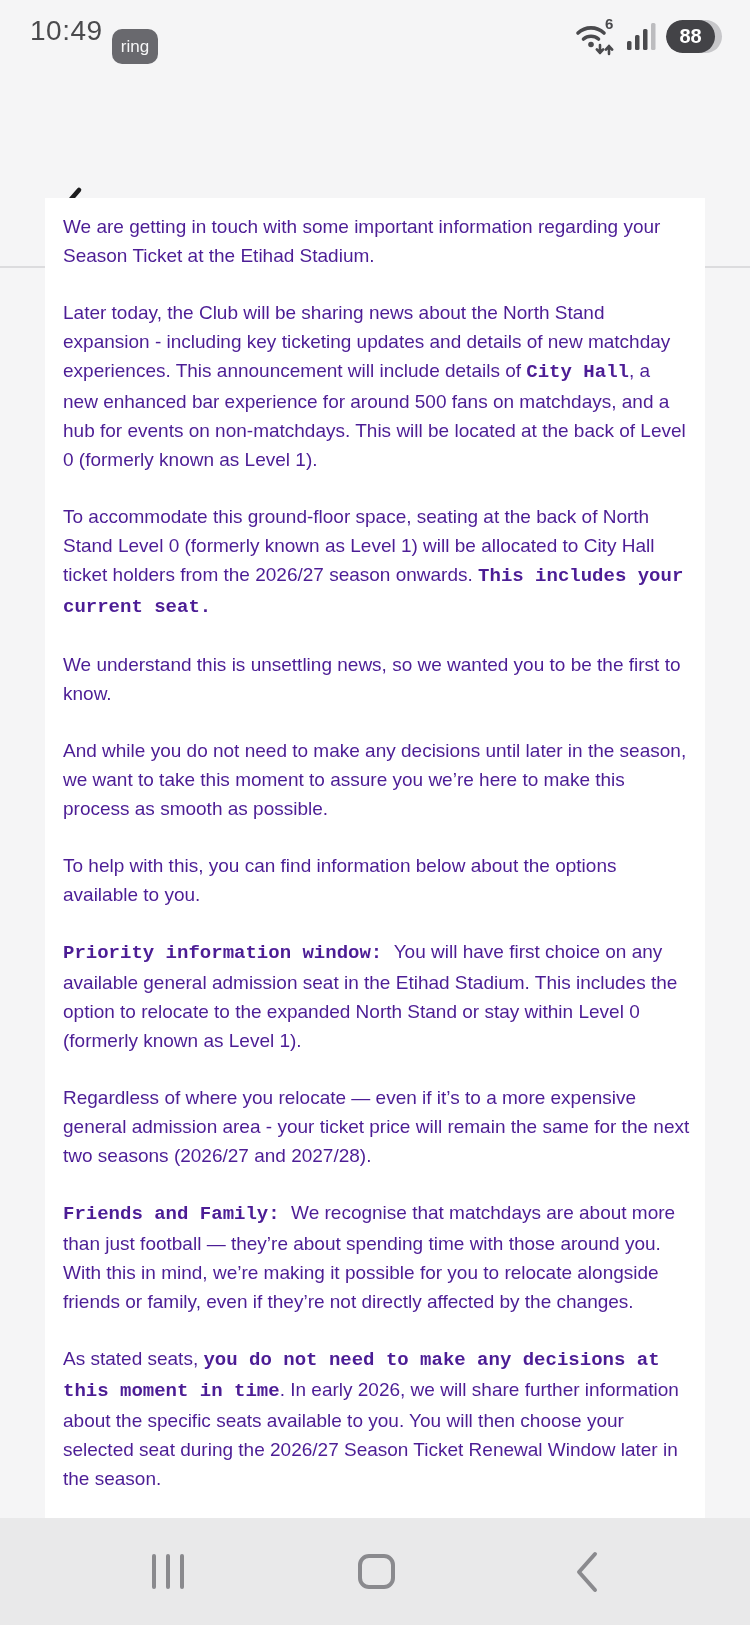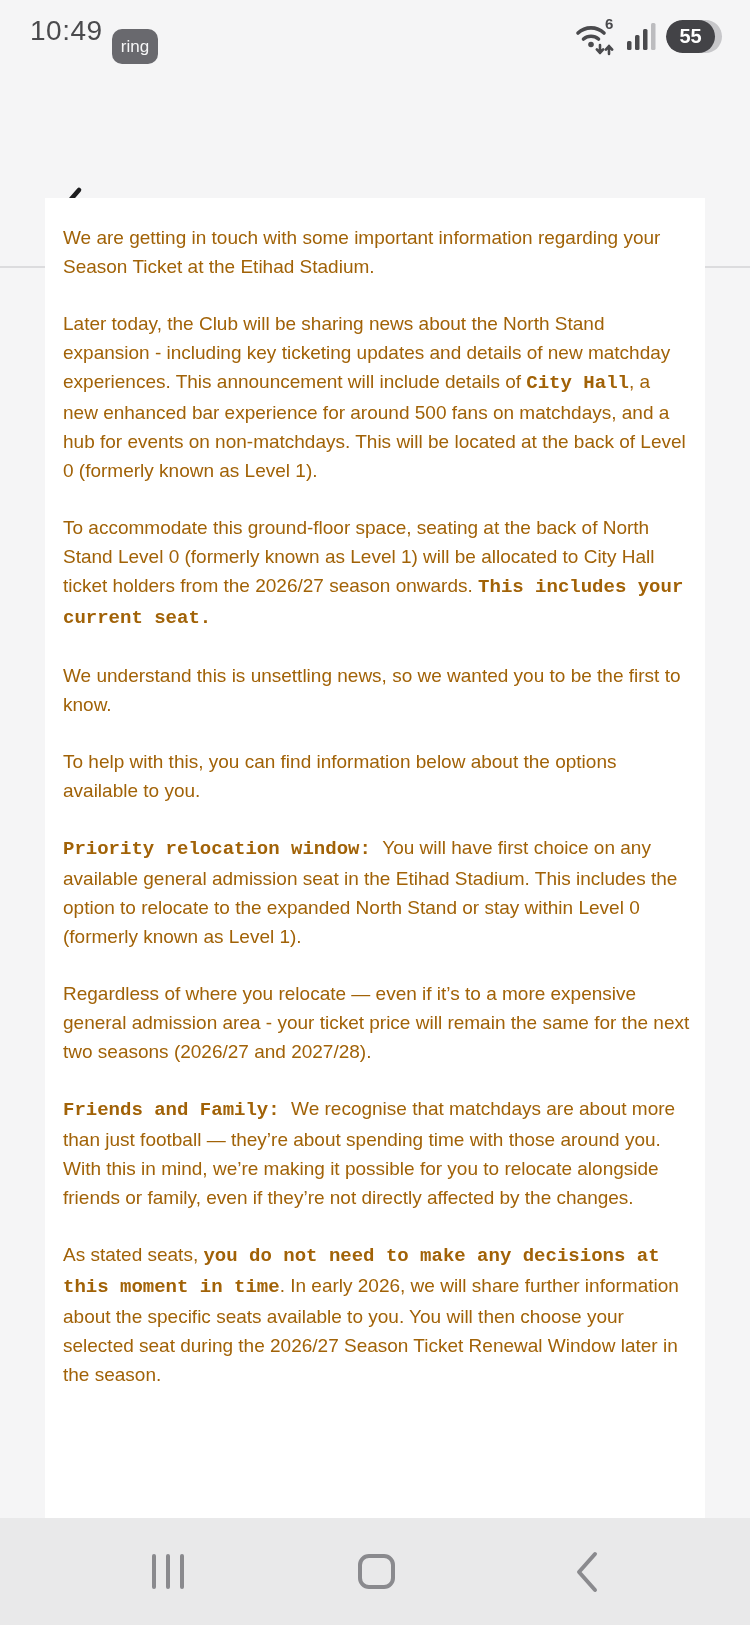--- a/index.html
+++ b/index.html
@@ -27,21 +27,21 @@
   .tb-btn{position:absolute;background:none;border:none;padding:0;cursor:pointer;}
   .back-btn{left:44px;top:112px;width:48px;height:64px;}
   .up-btn{left:552px;top:122px;width:60px;height:44px;}
   .down-btn{left:640px;top:122px;width:60px;height:44px;}
   .divider{position:absolute;left:0;top:196px;width:750px;height:2px;background:#dcdcde;}
   
   .content{
     position:absolute;left:45px;top:198px;width:660px;height:1320px;
     background:#ffffff;box-sizing:border-box;padding:14px 15px 0 18px;overflow:hidden;
   }
-  .content p{margin:11px 0 28px 0;font-size:19px;line-height:29px;color:#a16207;}
+  .content p{margin:0 0 28px 0;font-size:19px;line-height:29px;color:#4c1d95;}
   .content b{font-weight:bold;font-family:Liberation Mono, monospace;}
   
   .navbar{position:absolute;left:0;bottom:0;width:750px;height:107px;background:#e9e9ea;}
   .nav-btn{position:absolute;top:0;height:107px;background:none;border:none;padding:0;cursor:pointer;
     display:flex;align-items:center;justify-content:center;}
   .recents-btn{left:118px;width:100px;}
   .home-btn{left:326px;width:100px;}
   .back-nav-btn{left:537px;width:100px;}
   .recents-bars{display:flex;gap:10px;}
   .recents-bars i{display:block;width:4px;height:35px;background:#8a8a8e;border-radius:2px;}
@@ -68,21 +68,21 @@
       </svg>
 
       <svg width="32" height="34" viewBox="0 0 32 34">
         <rect x="0" y="22" width="4.5" height="9" rx="1.5" fill="#4a4a4d"></rect>
         <rect x="8" y="16" width="4.5" height="15" rx="1.5" fill="#4a4a4d"></rect>
         <rect x="16" y="10" width="4.5" height="21" rx="1.5" fill="#4a4a4d"></rect>
         <rect x="24" y="4" width="4.5" height="27" rx="1.5" fill="#bcbcbf"></rect>
       </svg>
 
       <span class="battery">
-        <span class="battery-fill">55</span>
+        <span class="battery-fill">88</span>
       </span>
     </div>
   </div>
 
   <div class="toolbar">
     <button class="tb-btn back-btn">
       <svg width="34" height="58" viewBox="0 0 34 58">
         <path d="M28 6 L8 29 L28 52" fill="none" stroke="#1d1d1f" stroke-width="4.6" stroke-linecap="round" stroke-linejoin="round"></path>
       </svg>
     </button>
@@ -97,22 +97,23 @@
       </svg>
     </button>
     <div class="divider"></div>
   </div>
 
   <div class="content">
       <p><span>We are getting in touch with some important information regarding your Season Ticket at the Etihad Stadium.</span></p>
       <p><span>Later today, the Club will be sharing news about the North Stand expansion - including key ticketing updates and details of new matchday experiences. This announcement will include details of </span><b>City Hall</b><span>, a new enhanced bar experience for around 500 fans on matchdays, and a hub for events on non-matchdays. This will be located at the back of Level 0 (formerly known as Level 1).</span></p>
       <p><span>To accommodate this ground-floor space, seating at the back of North Stand Level 0 (formerly known as Level 1) will be allocated to City Hall ticket holders from the 2026/27 season onwards. </span><b>This includes your current seat.</b></p>
       <p><span>We understand this is unsettling news, so we wanted you to be the first to know.</span></p>
+      <p><span>And while you do not need to make any decisions until later in the season, we want to take this moment to assure you we’re here to make this process as smooth as possible.</span></p>
       <p><span>To help with this, you can find information below about the options available to you.</span></p>
-      <p><b>Priority relocation window: </b><span>You will have first choice on any available general admission seat in the Etihad Stadium. This includes the option to relocate to the expanded North Stand or stay within Level 0 (formerly known as Level 1).</span></p>
+      <p><b>Priority information window: </b><span>You will have first choice on any available general admission seat in the Etihad Stadium. This includes the option to relocate to the expanded North Stand or stay within Level 0 (formerly known as Level 1).</span></p>
       <p><span>Regardless of where you relocate — even if it’s to a more expensive general admission area - your ticket price will remain the same for the next two seasons (2026/27 and 2027/28).</span></p>
       <p><b>Friends and Family: </b><span>We recognise that matchdays are about more than just football — they’re about spending time with those around you. With this in mind, we’re making it possible for you to relocate alongside friends or family, even if they’re not directly affected by the changes.</span></p>
       <p><span>As stated seats, </span><b>you do not need to make any decisions at this moment in time</b><span>. In early 2026, we will share further information about the specific seats available to you. You will then choose your selected seat during the 2026/27 Season Ticket Renewal Window later in the season.</span></p>
     </div>
 
   <div class="navbar">
     <button class="nav-btn recents-btn">
       <span class="recents-bars">
           <i></i>
           <i></i>

